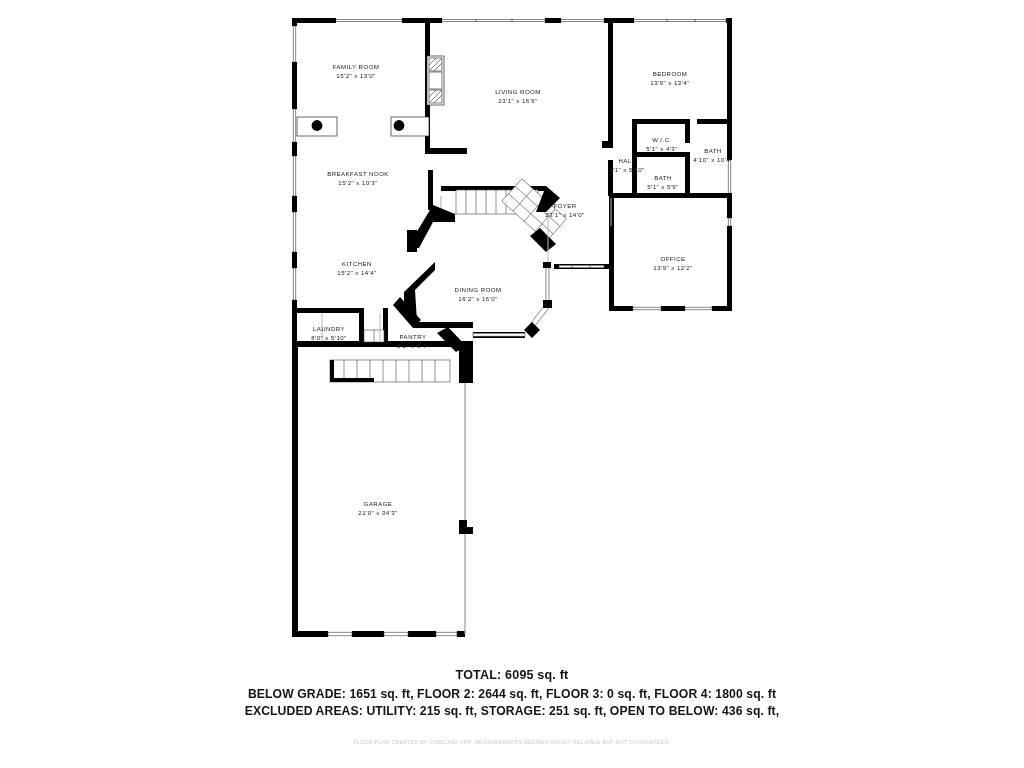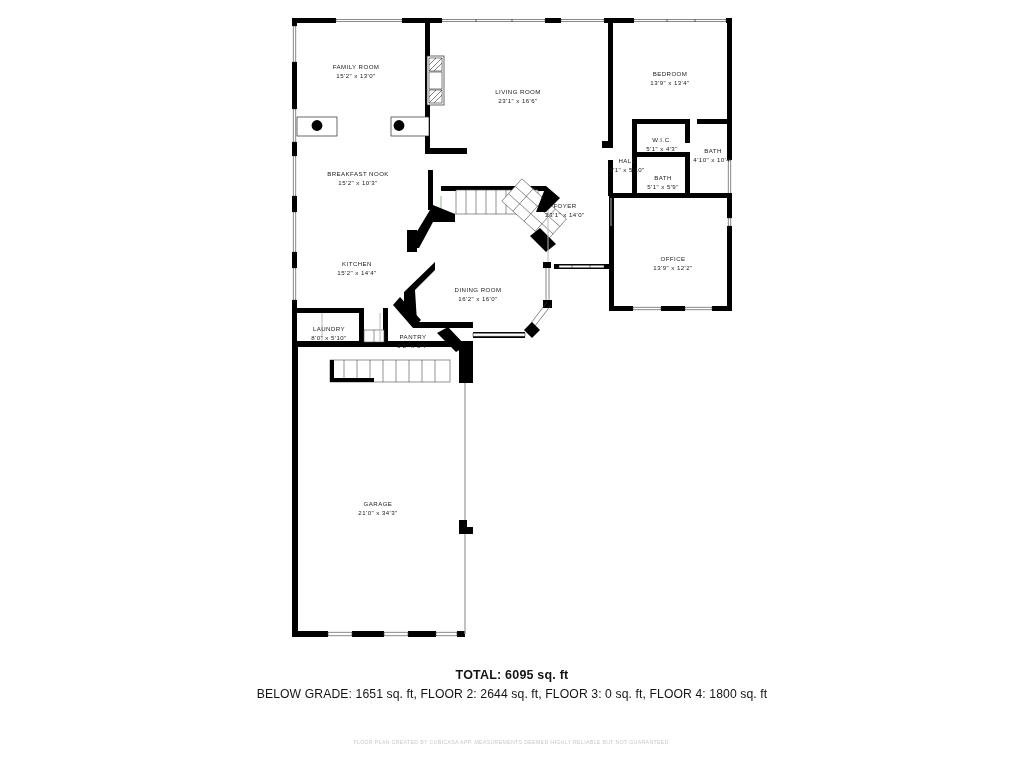--- a/index.html
+++ b/index.html
@@ -22,21 +22,21 @@
   .room-label .rd{display:block;font-weight:400;}
 
   #summary{
     position:absolute;left:0;top:668px;width:1024px;
     text-align:center;color:#141414;
   }
   #summary .total{
     font-size:12.5px;font-weight:bold;letter-spacing:.2px;margin-bottom:4px;
   }
   #summary .line{
-    font-size:12.2px;letter-spacing:.1px;line-height:16.5px;
+    font-size:12.2px;letter-spacing:.1px;line-height:16.5px;font-weight:bold;
   }
   #credit{
     position:absolute;left:0;top:739px;width:1024px;text-align:center;
     font-size:5.2px;letter-spacing:.35px;color:#c9c9c9;
   }
 </style>
 </head>
 <body>
 
 <div id="plan-root">
@@ -317,17 +317,18 @@
     <span class="rd">5'2" x 5'4"</span>
   </div>
   <div class="room-label" style="left:378px;top:499px;">
     <span class="rn">GARAGE</span>
     <span class="rd">21'0" x 34'3"</span>
   </div>
 
   <div id="summary">
     <div class="total">TOTAL: 6095 sq. ft</div>
     <div class="line">BELOW GRADE: 1651 sq. ft, FLOOR 2: 2644 sq. ft, FLOOR 3: 0 sq. ft, FLOOR 4: 1800 sq. ft</div>
+    <div class="line">EXCLUDED AREAS: UTILITY: 215 sq. ft, STORAGE: 251 sq. ft, OPEN TO BELOW: 436 sq. ft,</div>
   </div>
 
   <div id="credit">FLOOR PLAN CREATED BY CUBICASA APP. MEASUREMENTS DEEMED HIGHLY RELIABLE BUT NOT GUARANTEED.</div>
 
 </div>
 
 </body></html>

